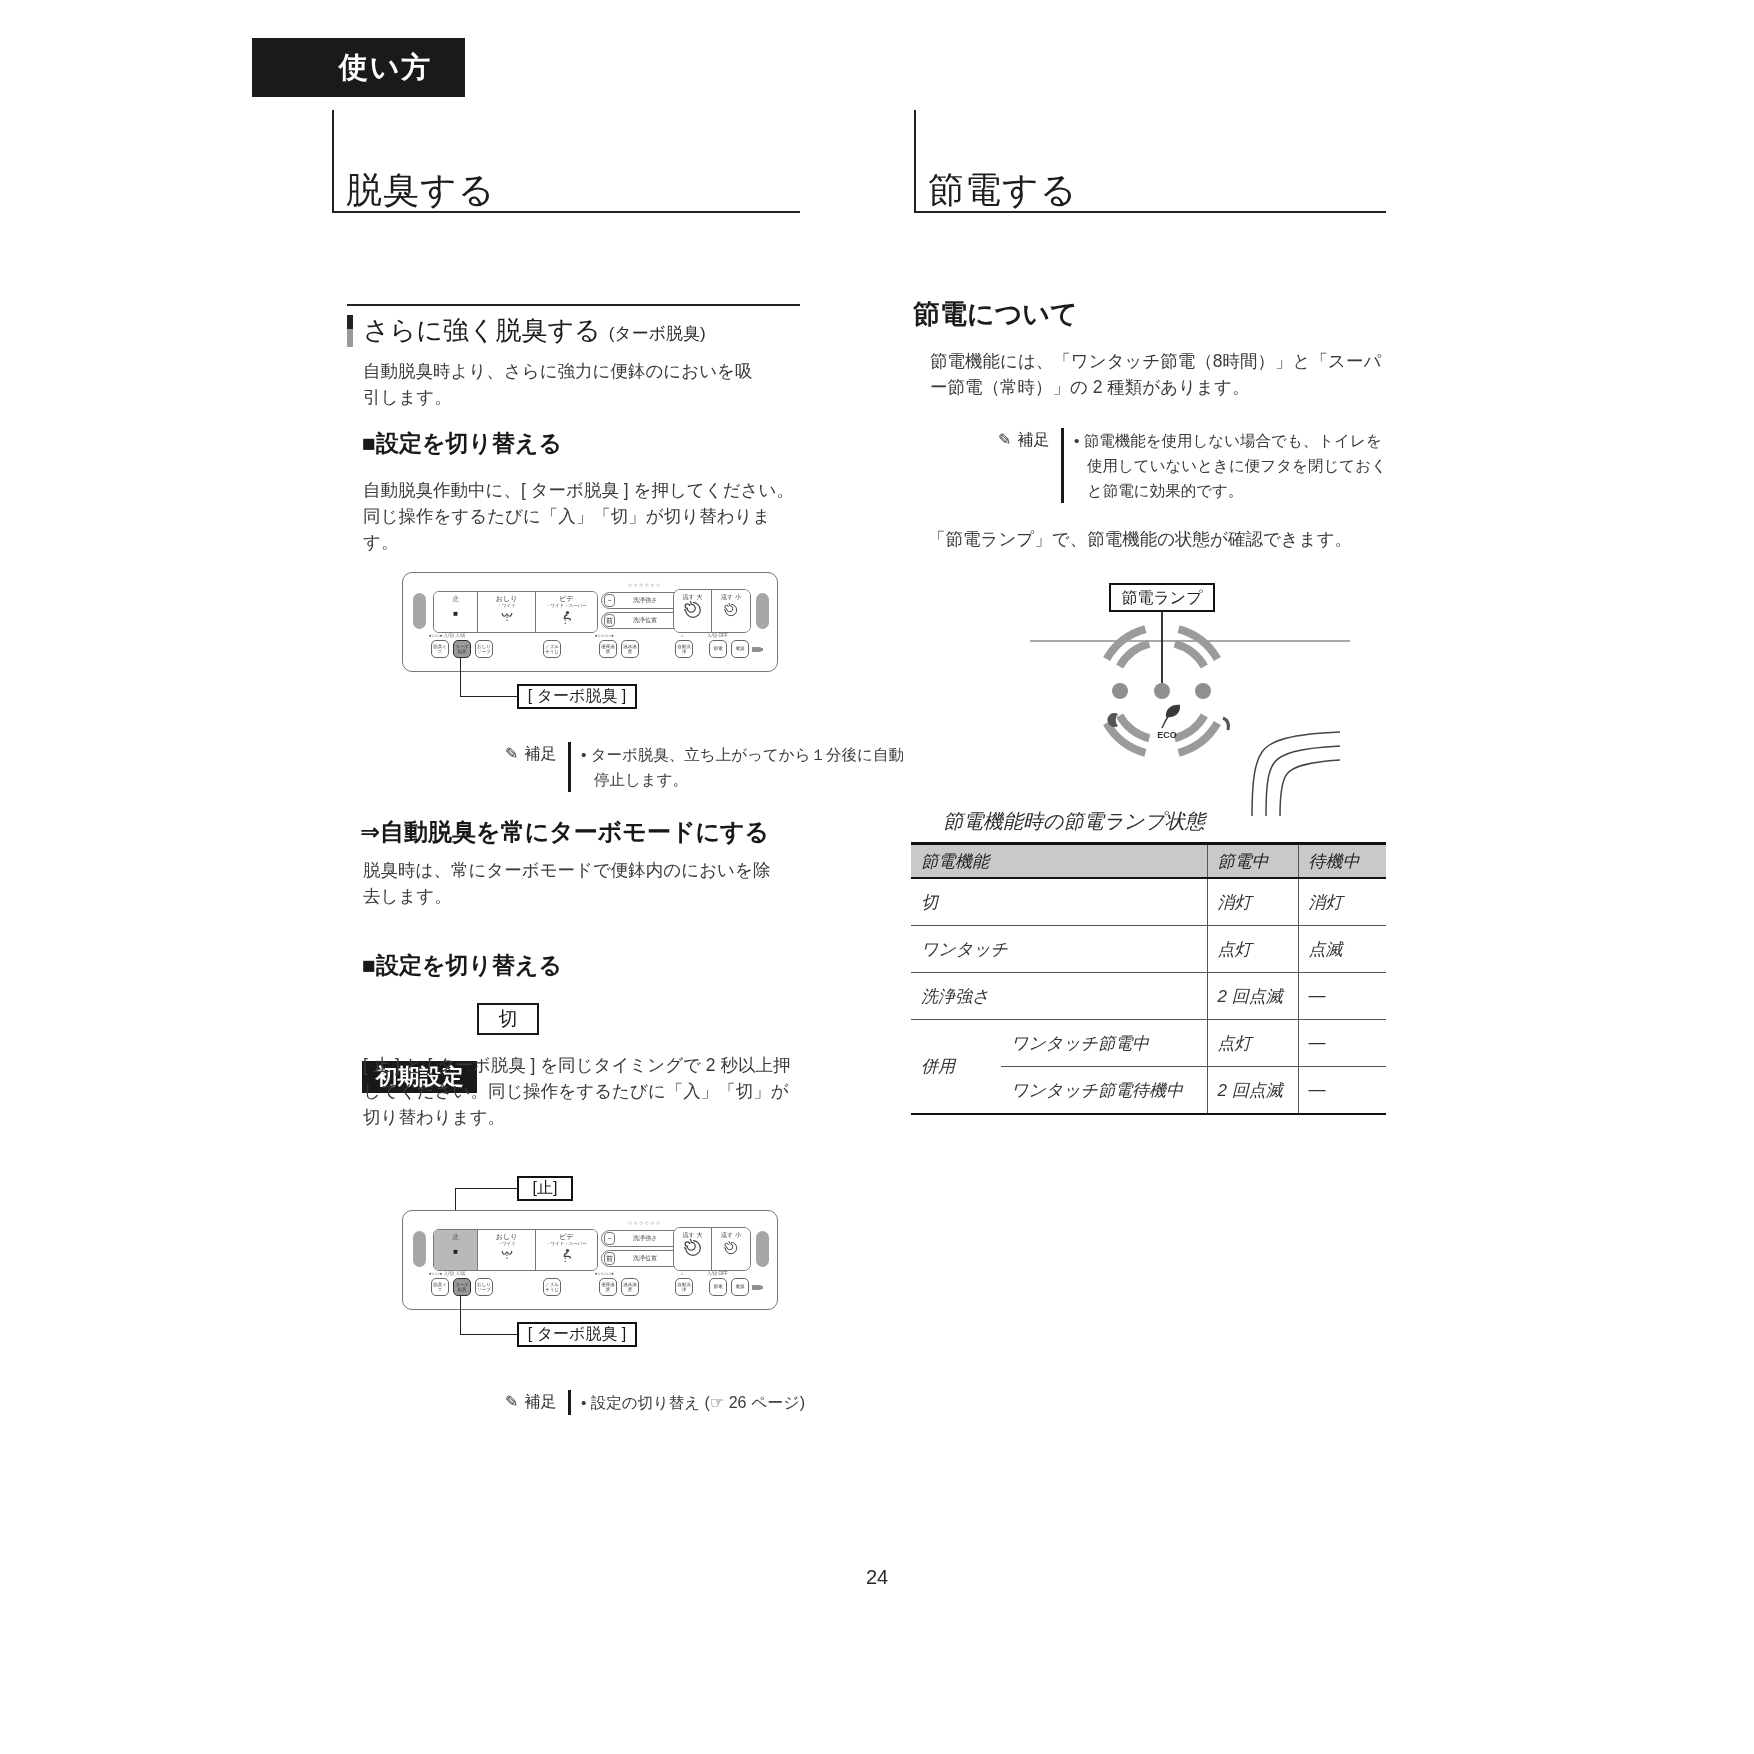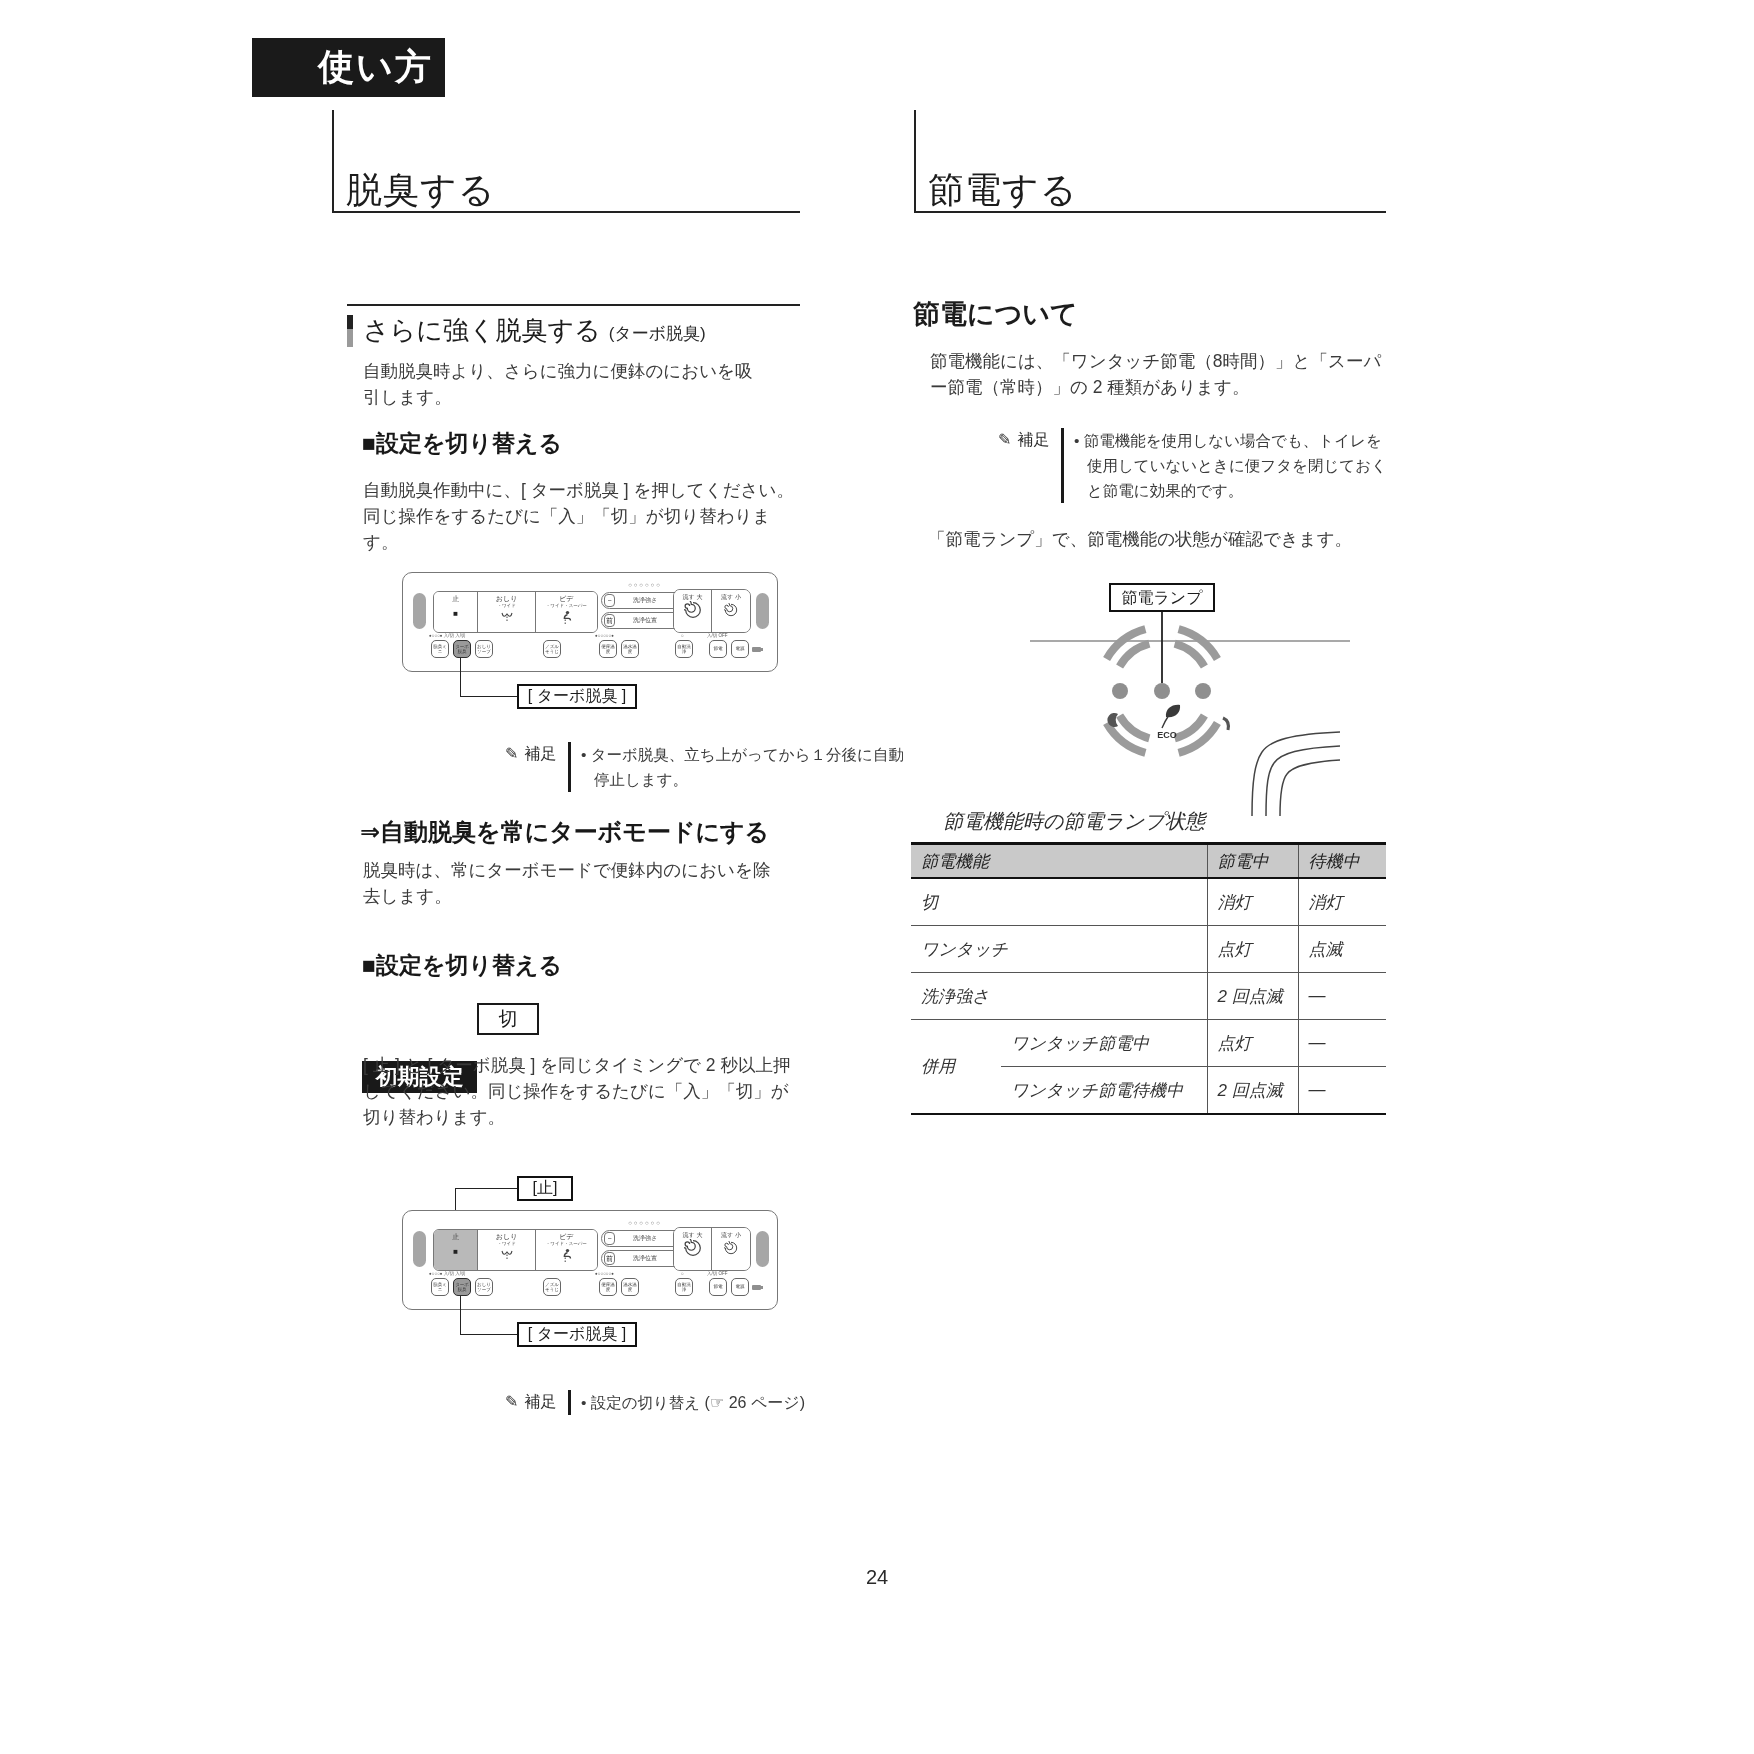--- a/index.html
+++ b/index.html
@@ -1,23 +1,23 @@
 <!DOCTYPE html>
 <html><head>
 <meta charset="utf-8">
 <style>
   html,body{margin:0;padding:0;background:#fff;}
   .page{position:relative;width:1754px;height:1754px;background:#fff;overflow:hidden;
         font-family:"Liberation Sans","DejaVu Sans",sans-serif;color:#333;}
   .abs{position:absolute;}
 
   
-  .tag{left:252px;top:38px;width:193px;height:59px;background:#1a1a1a;color:#fff;
+  .tag{left:252px;top:38px;width:213px;height:59px;background:#1a1a1a;color:#fff;
        display:flex;align-items:center;justify-content:center;padding-left:54px;box-sizing:border-box;
-       font-size:36px;font-weight:700;letter-spacing:2px;}
+       font-size:29px;font-weight:700;letter-spacing:2px;}
 
   
   .vrule{width:2px;background:#222;}
   .sec-title{font-size:36px;font-weight:500;color:#1c1c1c;letter-spacing:1px;white-space:nowrap;}
   .underline{height:2px;background:#222;}
 
   
   .subsec1{left:347px;top:304px;width:453px;border-top:2.5px solid #222;padding-top:7px;}
   .subsec-head{display:flex;align-items:baseline;}
   .subbar{width:6px;height:32px;margin-right:10px;align-self:center;

